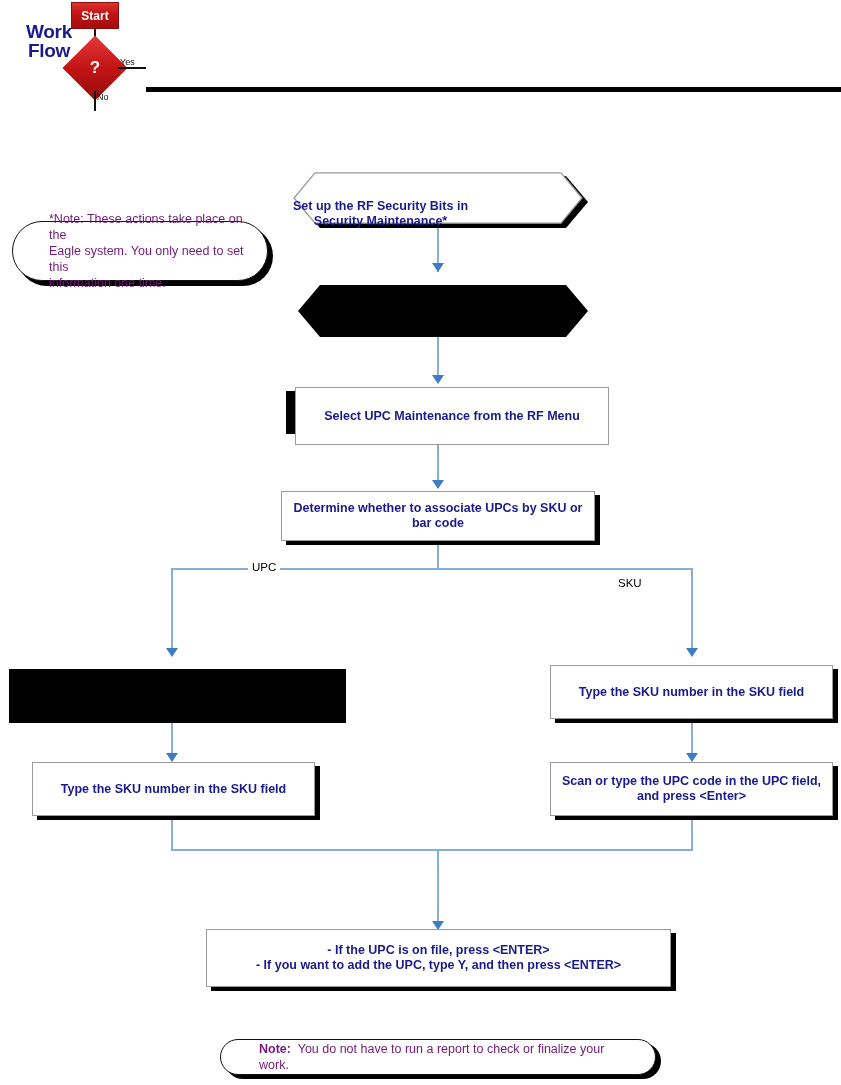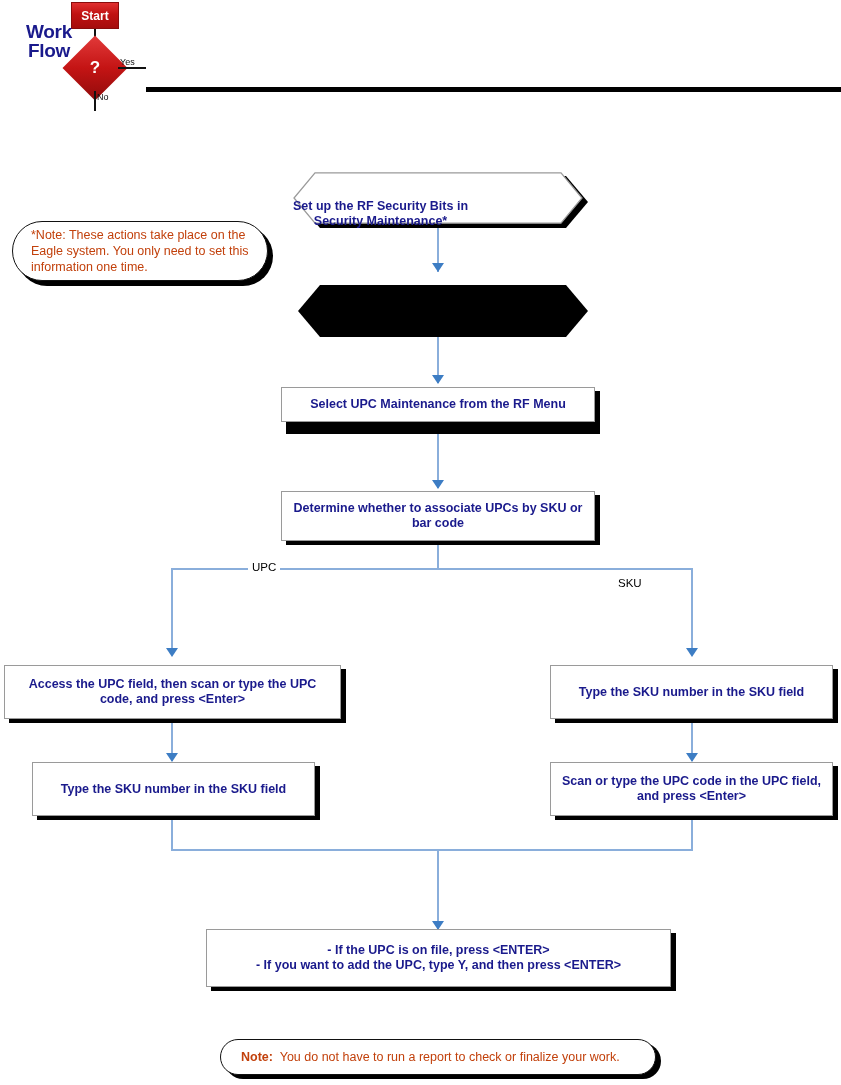--- a/index.html
+++ b/index.html
@@ -98,21 +98,21 @@
     box-sizing:border-box;
     display:flex;align-items:center;
     z-index:3;
   }
   .note-shadow{
     position:absolute;
     background:#000000;
     z-index:2;
   }
   .note-text{
-    color:#c2410c;font-size:12.5px;line-height:16px;white-space:pre-line;
+    color:#701a75;font-size:12.5px;line-height:16px;white-space:pre-line;margin-left:18px;
   }
   .note-text b{font-weight:bold;}
 
   
   .conn-v{position:absolute;width:2px;background:#8aaedb;z-index:1;}
   .conn-h{position:absolute;height:2px;background:#8aaedb;z-index:1;}
   .arrow-d{
     position:absolute;width:0;height:0;
     border-left:6px solid transparent;
     border-right:6px solid transparent;
@@ -176,21 +176,21 @@
   <div class="hex-shadow" style="left:298px;top:285px;width:290px;height:52px;">
     <svg width="290" height="52" viewBox="0 0 290 52">
       <polygon points="22,0 268,0 290,26 268,52 22,52 0,26" fill="#000000"></polygon>
     </svg>
   </div>
 
   <div class="conn-v" style="left:437px;top:333px;height:50px;"></div>
   <div class="arrow-d" style="left:432px;top:375px;"></div>
 
   <div class="proc-shadow" style="left:286px;top:391px;width:314px;height:43px;"></div>
-  <div class="proc" style="left:281px;top:387px;width:314px;height:35px;">
+  <div class="proc" style="left:295px;top:387px;width:314px;height:58px;">
     <span class="node-text">Select UPC Maintenance from the RF Menu</span>
   </div>
 
   <div class="conn-v" style="left:437px;top:430px;height:58px;"></div>
   <div class="arrow-d" style="left:432px;top:480px;"></div>
 
   <div class="proc-shadow" style="left:286px;top:495px;width:314px;height:50px;"></div>
   <div class="proc" style="left:281px;top:491px;width:314px;height:50px;">
     <span class="node-text">Determine whether to associate UPCs by SKU or
 bar code</span>
@@ -201,24 +201,20 @@
   <div class="branch-label" style="left:248px;top:561px;">UPC</div>
   <div class="branch-label" style="left:614px;top:561px;margin-top:16px;">SKU</div>
 
   <div class="conn-v" style="left:171px;top:568px;height:87px;"></div>
   <div class="arrow-d" style="left:166px;top:648px;"></div>
 
   <div class="conn-v" style="left:691px;top:568px;height:87px;"></div>
   <div class="arrow-d" style="left:686px;top:648px;"></div>
 
   <div class="proc-shadow" style="left:9px;top:669px;width:337px;height:54px;"></div>
-  <div class="proc" style="left:4px;top:665px;width:337px;height:54px;">
-    <span class="node-text">Access the UPC field, then scan or type the UPC
-code, and press &lt;Enter&gt;</span>
-  </div>
 
   <div class="conn-v" style="left:171px;top:719px;height:42px;"></div>
   <div class="arrow-d" style="left:166px;top:753px;"></div>
 
   <div class="proc-shadow" style="left:37px;top:766px;width:283px;height:54px;"></div>
   <div class="proc" style="left:32px;top:762px;width:283px;height:54px;">
     <span class="node-text">Type the SKU number in the SKU field</span>
   </div>
 
   <div class="proc-shadow" style="left:555px;top:669px;width:283px;height:54px;"></div>

